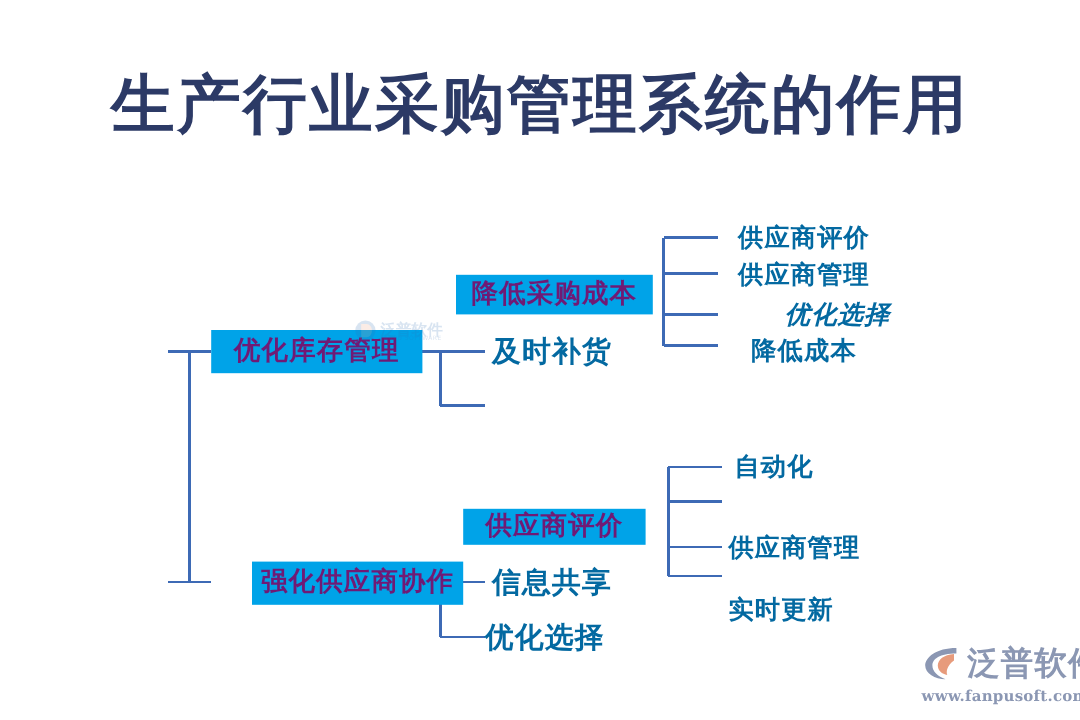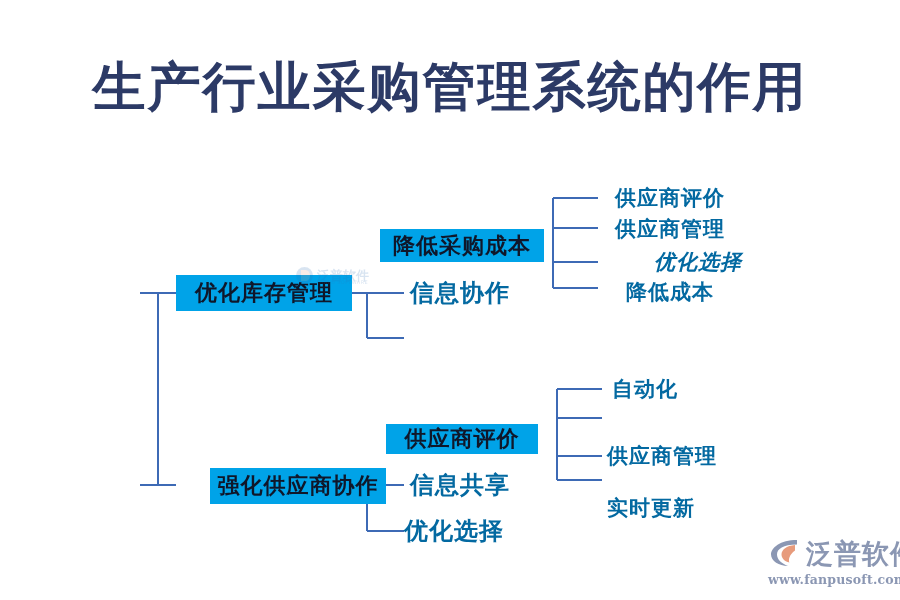--- a/index.html
+++ b/index.html
@@ -26,21 +26,21 @@
   
   .node{
     position:absolute;
     font-weight:bold;
     color:#0369a1;
     white-space:nowrap;
     line-height:1;
   }
   .boxnode{
     background:#00a3e8;
-    color:#0f172a;
+    color:#701a75;
     display:flex;align-items:center;justify-content:center;
     font-size:22px;
     letter-spacing:1px;
   }
   .plainnode{
     font-size:24px;
     letter-spacing:1px;
     display:flex;align-items:center;
   }
   .leafnode{
@@ -131,21 +131,21 @@
       <line x1="557" y1="418" x2="602" y2="418"></line>
       <line x1="557" y1="456" x2="602" y2="456"></line>
       <line x1="557" y1="480" x2="602" y2="480"></line>
     </g>
   </svg>
 
   <div class="node boxnode" style="left:176px;top:275px;width:176px;height:36px;">优化库存管理</div>
 
   <div class="node boxnode" style="left:380px;top:229px;width:164px;height:33px;">降低采购成本</div>
 
-  <div class="node plainnode" style="left:410px;top:279px;height:28px;">信息协作</div>
+  <div class="node plainnode" style="left:410px;top:279px;height:28px;">及时补货</div>
 
 
   <div class="node leafnode" style="left:615px;top:186px;height:25px;">供应商评价</div>
   <div class="node leafnode" style="left:615px;top:217px;height:25px;">供应商管理</div>
   <div class="node leafnode" style="left:654px;top:250px;height:25px;font-style:italic;">优化选择</div>
   <div class="node leafnode" style="left:626px;top:280px;height:25px;">降低成本</div>
 
   <div class="node boxnode" style="left:176px;top:468px;width:176px;height:36px;margin-left:34px;">强化供应商协作</div>
 
   <div class="node boxnode" style="left:386px;top:424px;width:152px;height:30px;">供应商评价</div>

